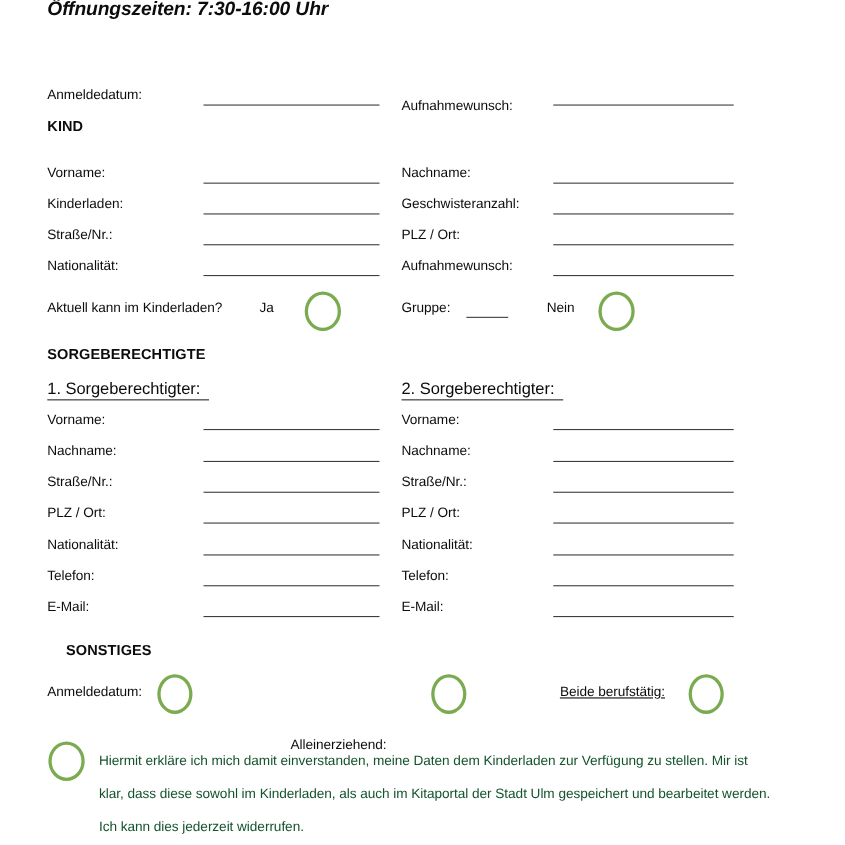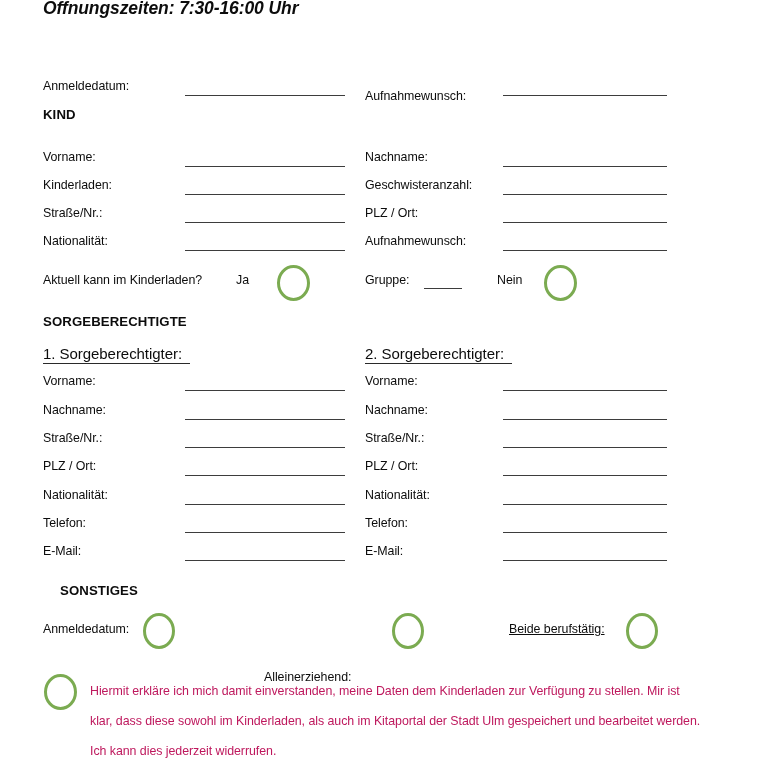--- a/index.html
+++ b/index.html
@@ -91,21 +91,21 @@
 
   
   .consent-text {
     position: absolute;
     left: 90px;
     top: 676px;
     width: 614px;
     font-size: 12.4px;
     line-height: 30px;
     letter-spacing: -0.05px;
-    color: #be185d;
+    color: #14532d;
   }
 </style>
 </head>
 <body>
 
 <div class="page">
 
   <div class="opening-hours">Öffnungszeiten: 7:30-16:00 Uhr</div>
 
 

